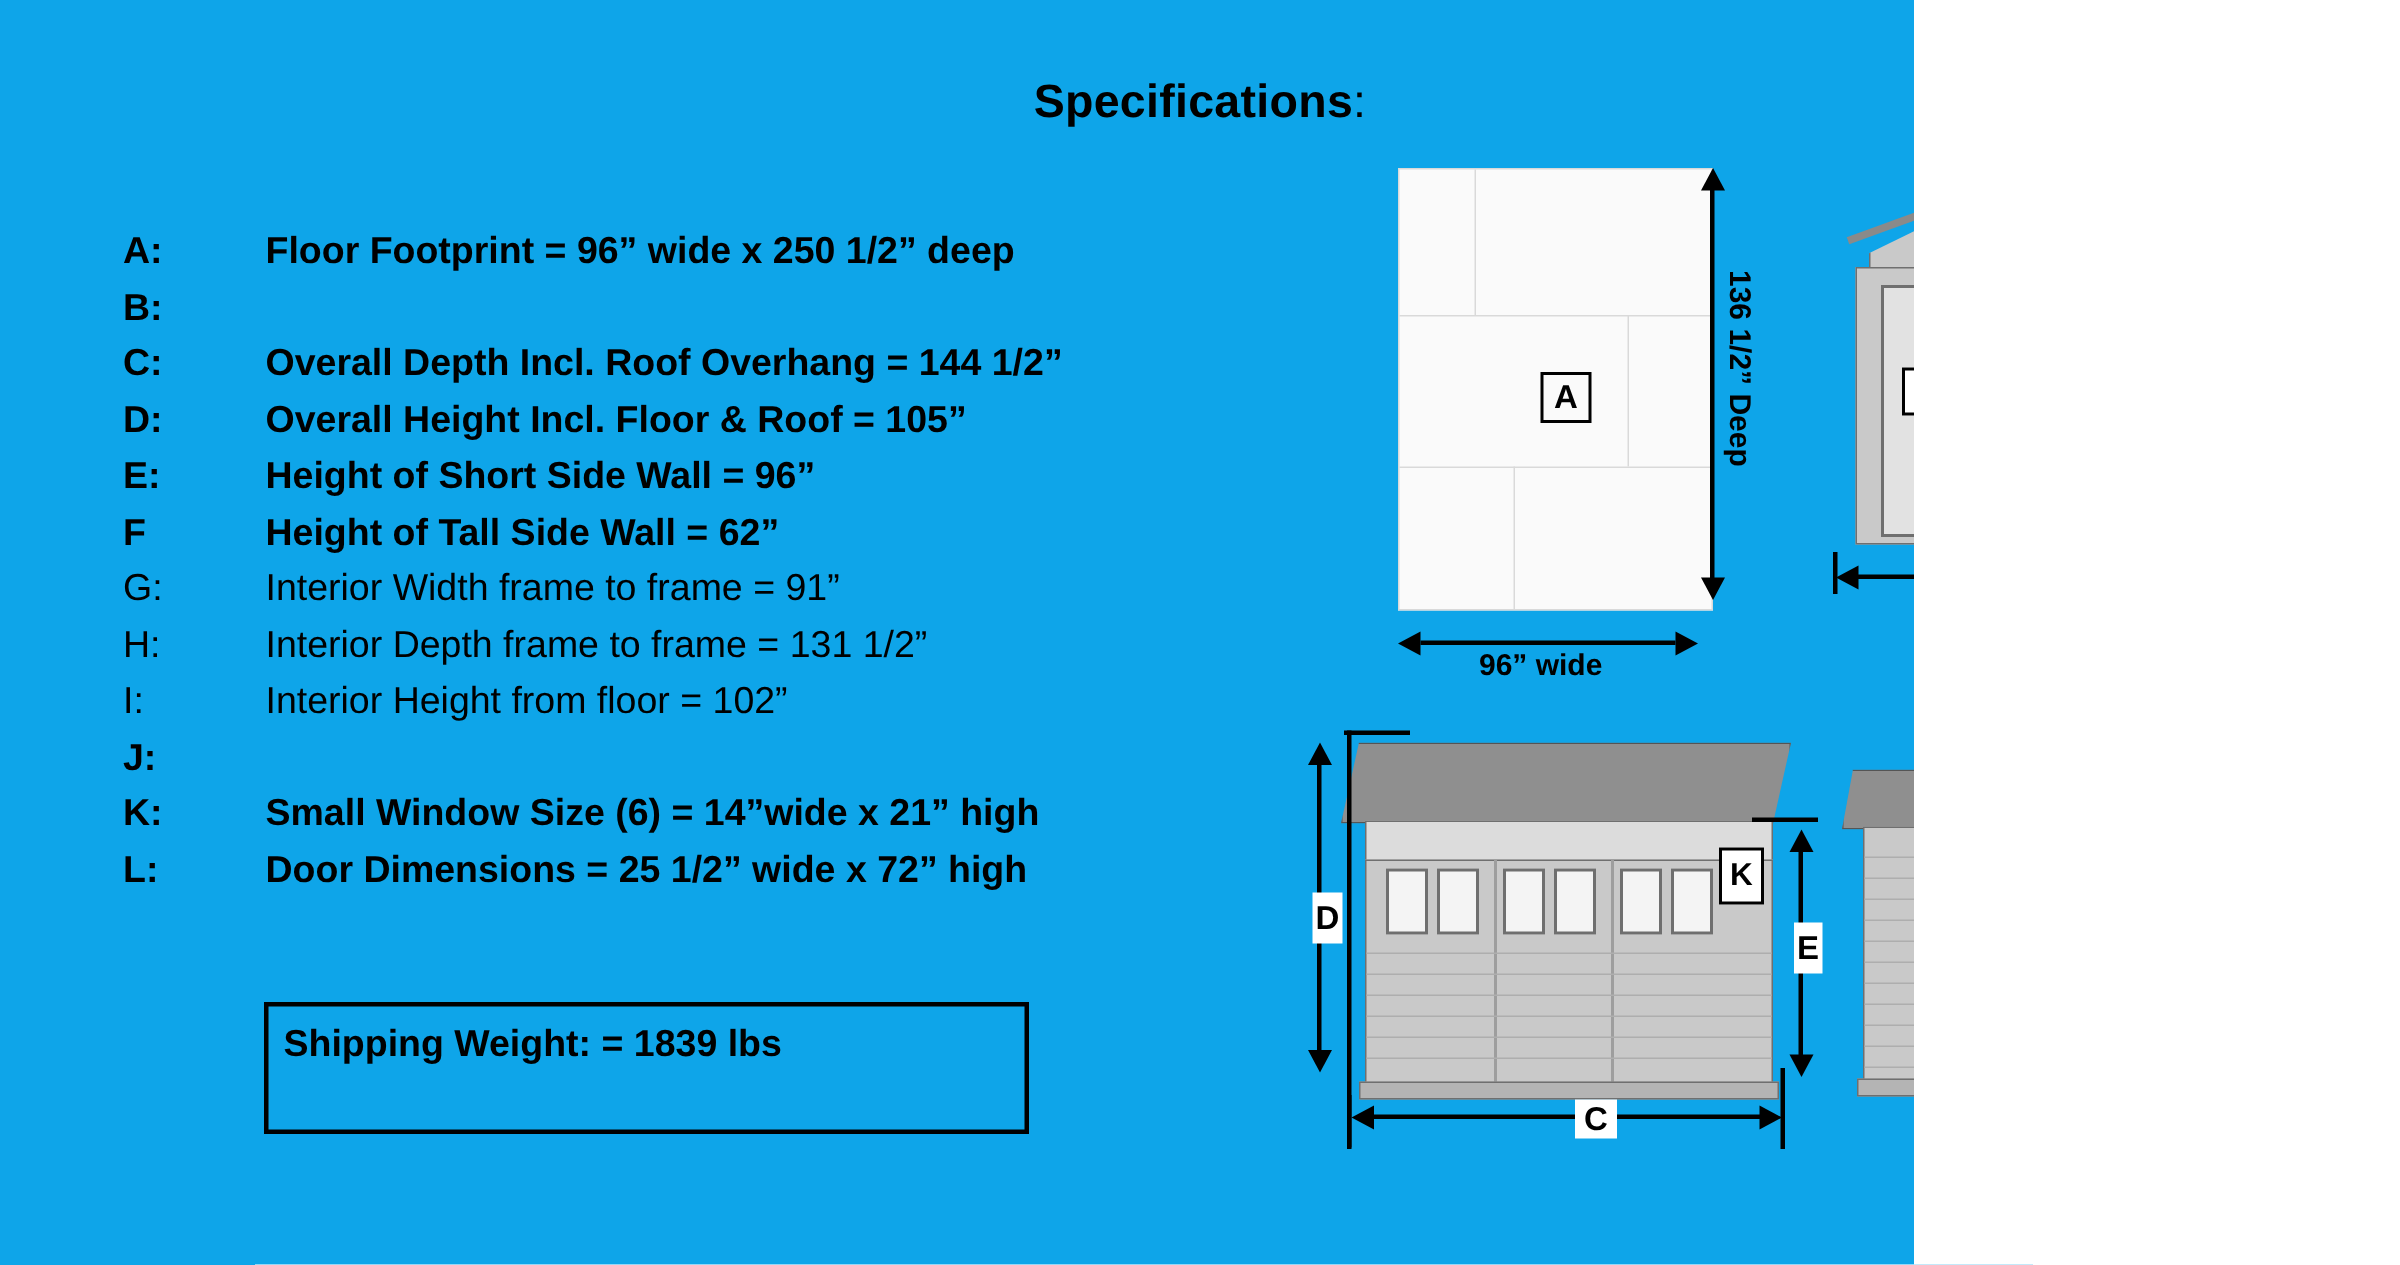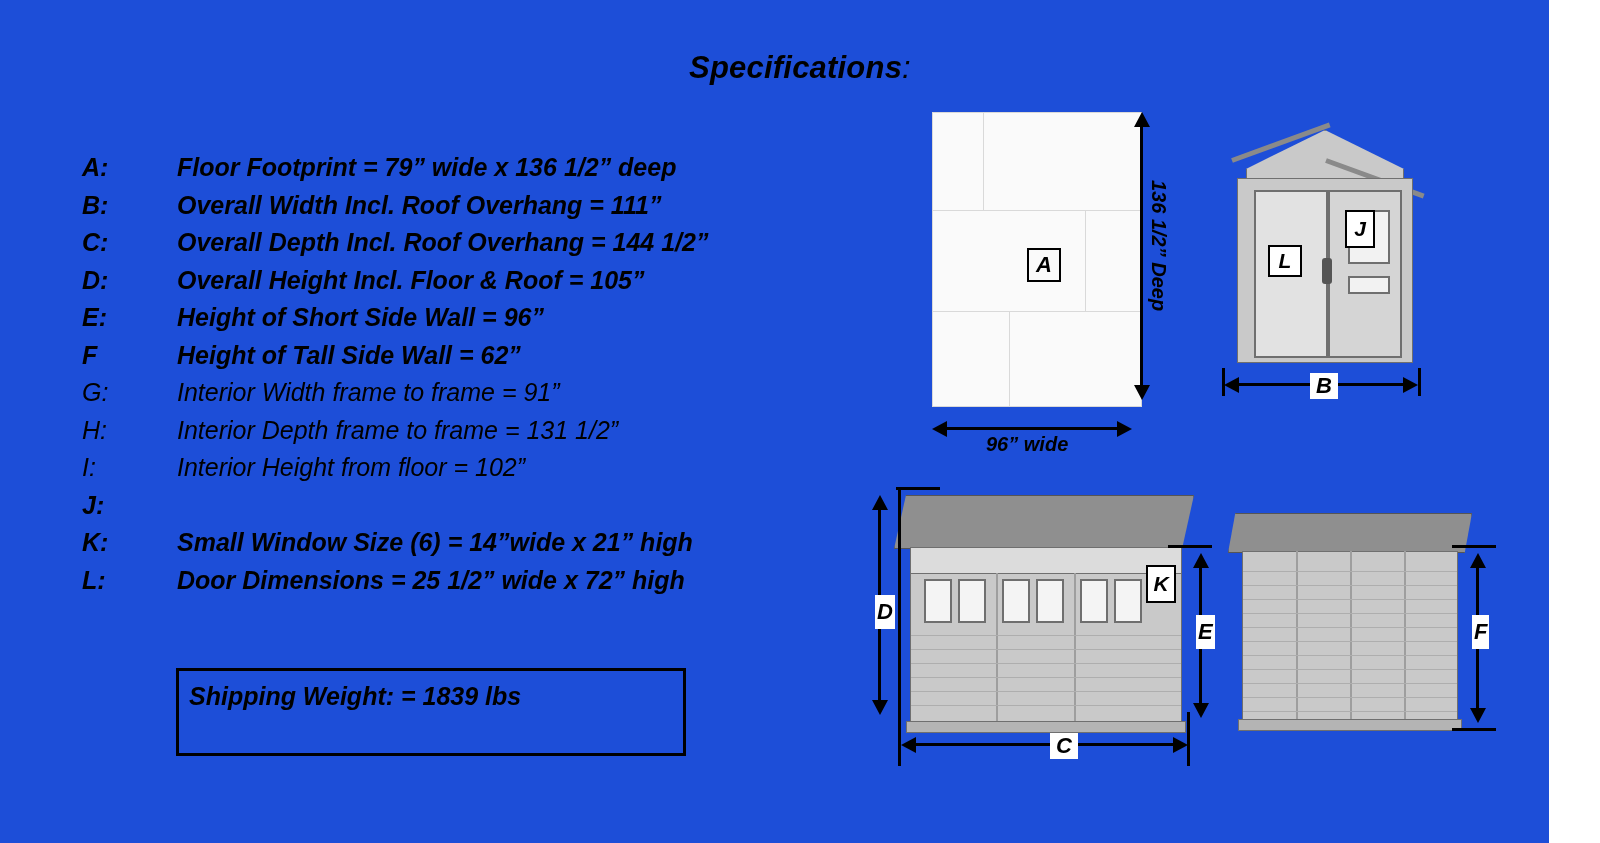--- a/index.html
+++ b/index.html
@@ -6,25 +6,24 @@
     margin: 0;
     padding: 0;
     background: #ffffff;
   }
   body {
     font-family: "Liberation Sans", sans-serif;
     color: #000000;
   }
   #page {
     position: relative;
-    width: 1549px;
+    width: 1276px;
     height: 843px;
     overflow: hidden;
-    background: #1d4ed8;
-    font-style: italic;
+    background: #0ea5e9;
   }
 
   
   #title {
     position: absolute;
     left: 0;
     top: 50px;
     width: 1600px;
     text-align: center;
     font-size: 31px;
@@ -316,25 +315,24 @@
 </head>
 <body>
 
 <div id="page">
 
   <div id="title"><span>Specifications</span><span class="colon">:</span></div>
 
   <div id="spec-list">
     <div class="spec-row bold">
       <span class="spec-key">A:</span>
-      <span class="spec-text">Floor Footprint = 79” wide x 136 1/2” deep</span>
+      <span class="spec-text">Floor Footprint = 96” wide x 250 1/2” deep</span>
     </div>
     <div class="spec-row bold">
       <span class="spec-key">B:</span>
-      <span class="spec-text">Overall Width Incl. Roof Overhang = 111”</span>
     </div>
     <div class="spec-row bold">
       <span class="spec-key">C:</span>
       <span class="spec-text">Overall Depth Incl. Roof Overhang = 144 1/2”</span>
     </div>
     <div class="spec-row bold">
       <span class="spec-key">D:</span>
       <span class="spec-text">Overall Height Incl. Floor &amp; Roof = 105”</span>
     </div>
     <div class="spec-row bold">

